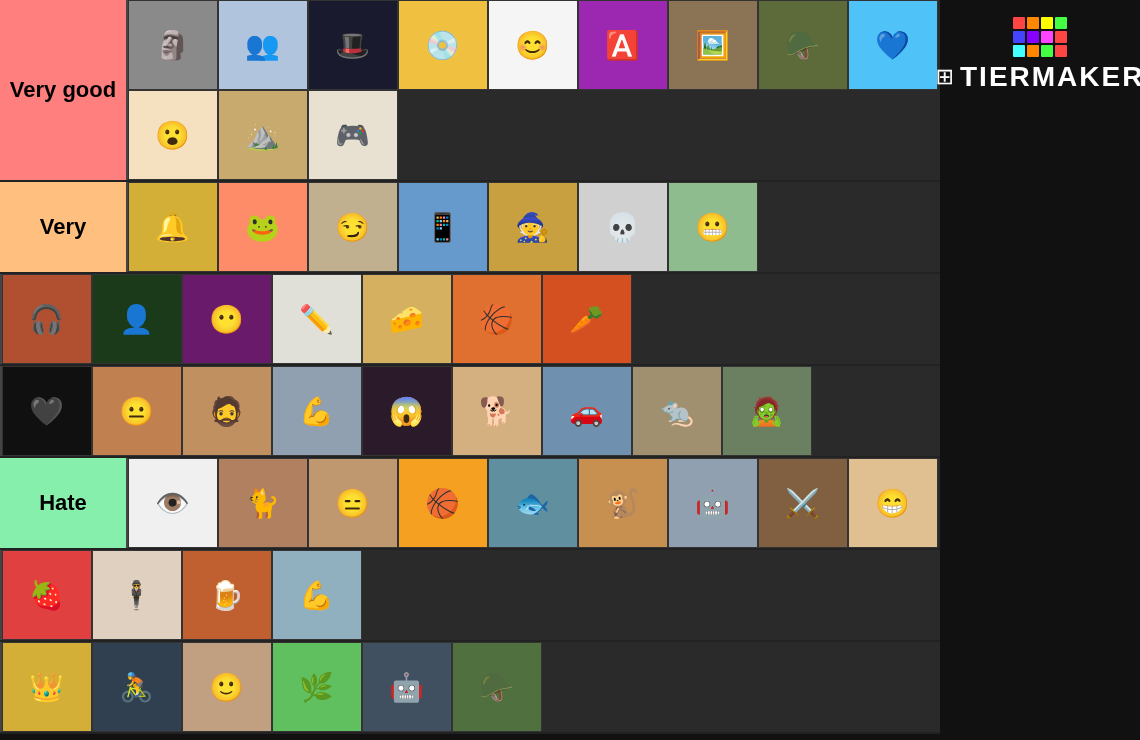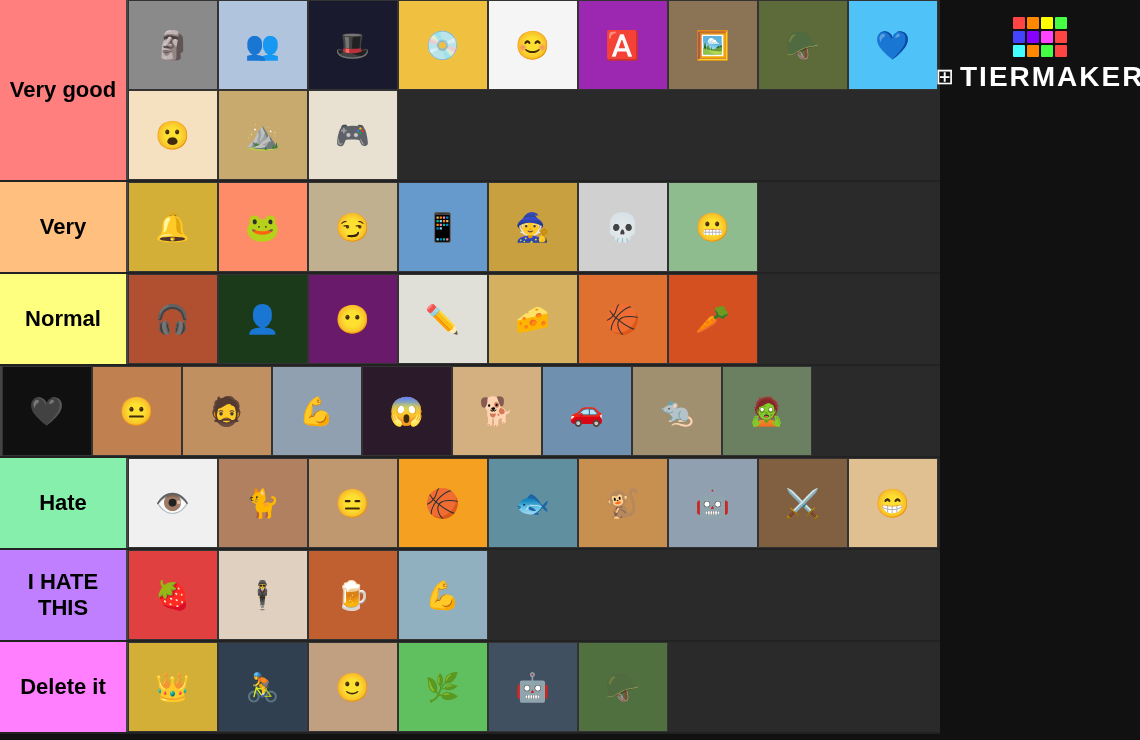--- a/index.html
+++ b/index.html
@@ -181,21 +181,20 @@
             </div>
             <div class="tier-item">
               <div class="tier-item-inner sim-img" style="background: rgb(208, 208, 208);">💀</div>
             </div>
             <div class="tier-item">
               <div class="tier-item-inner sim-img" style="background: rgb(143, 188, 143);">😬</div>
             </div>
           </div>
         </div>
         <div class="tier-row">
-          <div class="tier-label" style="background: rgb(255, 255, 127);">Normal</div>
           <div class="tier-items">
             <div class="tier-item">
               <div class="tier-item-inner sim-img" style="background: rgb(176, 80, 48);">🎧</div>
             </div>
             <div class="tier-item">
               <div class="tier-item-inner sim-img" style="background: rgb(26, 58, 26);">👤</div>
             </div>
             <div class="tier-item">
               <div class="tier-item-inner sim-img" style="background: rgb(106, 26, 106);">😶</div>
             </div>
@@ -270,38 +269,36 @@
             </div>
             <div class="tier-item">
               <div class="tier-item-inner sim-img" style="background: rgb(128, 96, 64);">⚔️</div>
             </div>
             <div class="tier-item">
               <div class="tier-item-inner sim-img" style="background: rgb(224, 192, 144);">😁</div>
             </div>
           </div>
         </div>
         <div class="tier-row">
-          <div class="tier-label" style="background: rgb(191, 127, 255);">I HATE THIS</div>
           <div class="tier-items">
             <div class="tier-item">
               <div class="tier-item-inner sim-img" style="background: rgb(224, 64, 64);">🍓</div>
             </div>
             <div class="tier-item">
               <div class="tier-item-inner sim-img" style="background: rgb(224, 208, 192);">🕴️</div>
             </div>
             <div class="tier-item">
               <div class="tier-item-inner sim-img" style="background: rgb(192, 96, 48);">🍺</div>
             </div>
             <div class="tier-item">
               <div class="tier-item-inner sim-img" style="background: rgb(144, 176, 192);">💪</div>
             </div>
           </div>
         </div>
         <div class="tier-row">
-          <div class="tier-label" style="background: rgb(255, 127, 255);">Delete it</div>
           <div class="tier-items">
             <div class="tier-item">
               <div class="tier-item-inner sim-img" style="background: rgb(212, 175, 55);">👑</div>
             </div>
             <div class="tier-item">
               <div class="tier-item-inner sim-img" style="background: rgb(48, 64, 80);">🚴</div>
             </div>
             <div class="tier-item">
               <div class="tier-item-inner sim-img" style="background: rgb(192, 160, 128);">🙂</div>
             </div>

